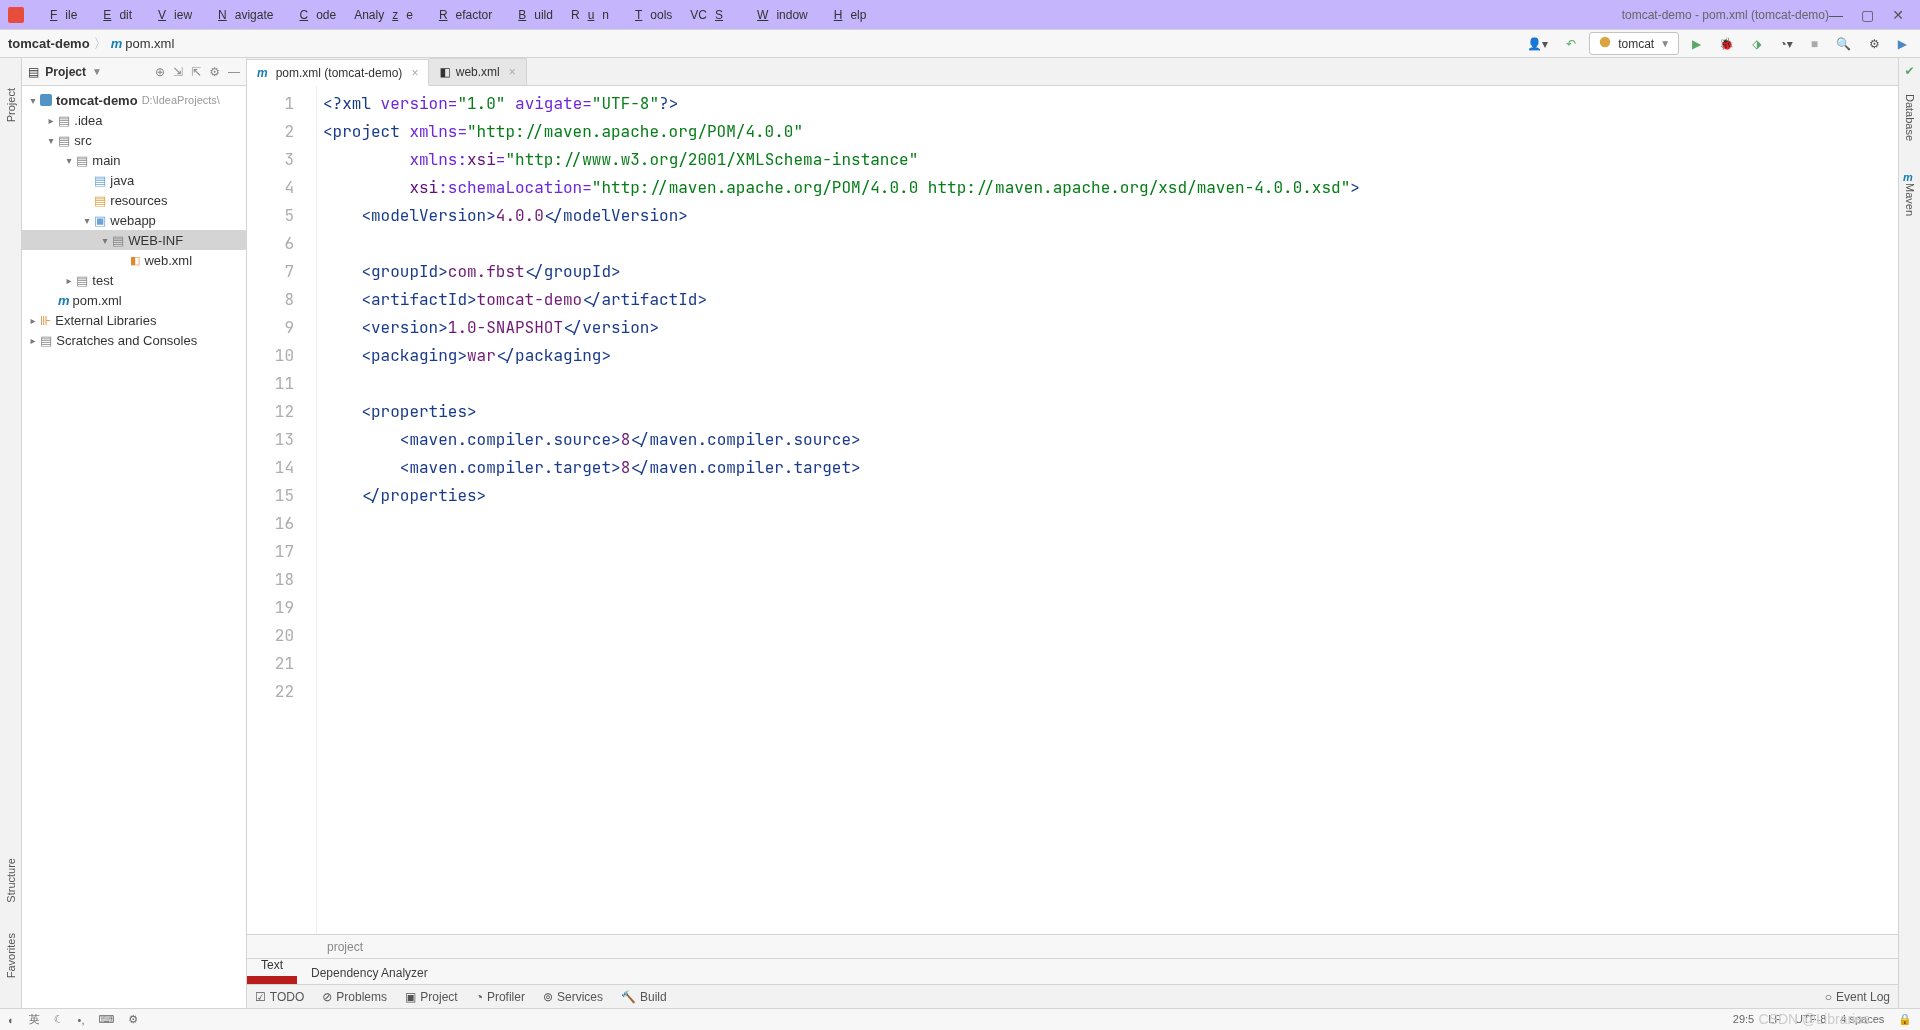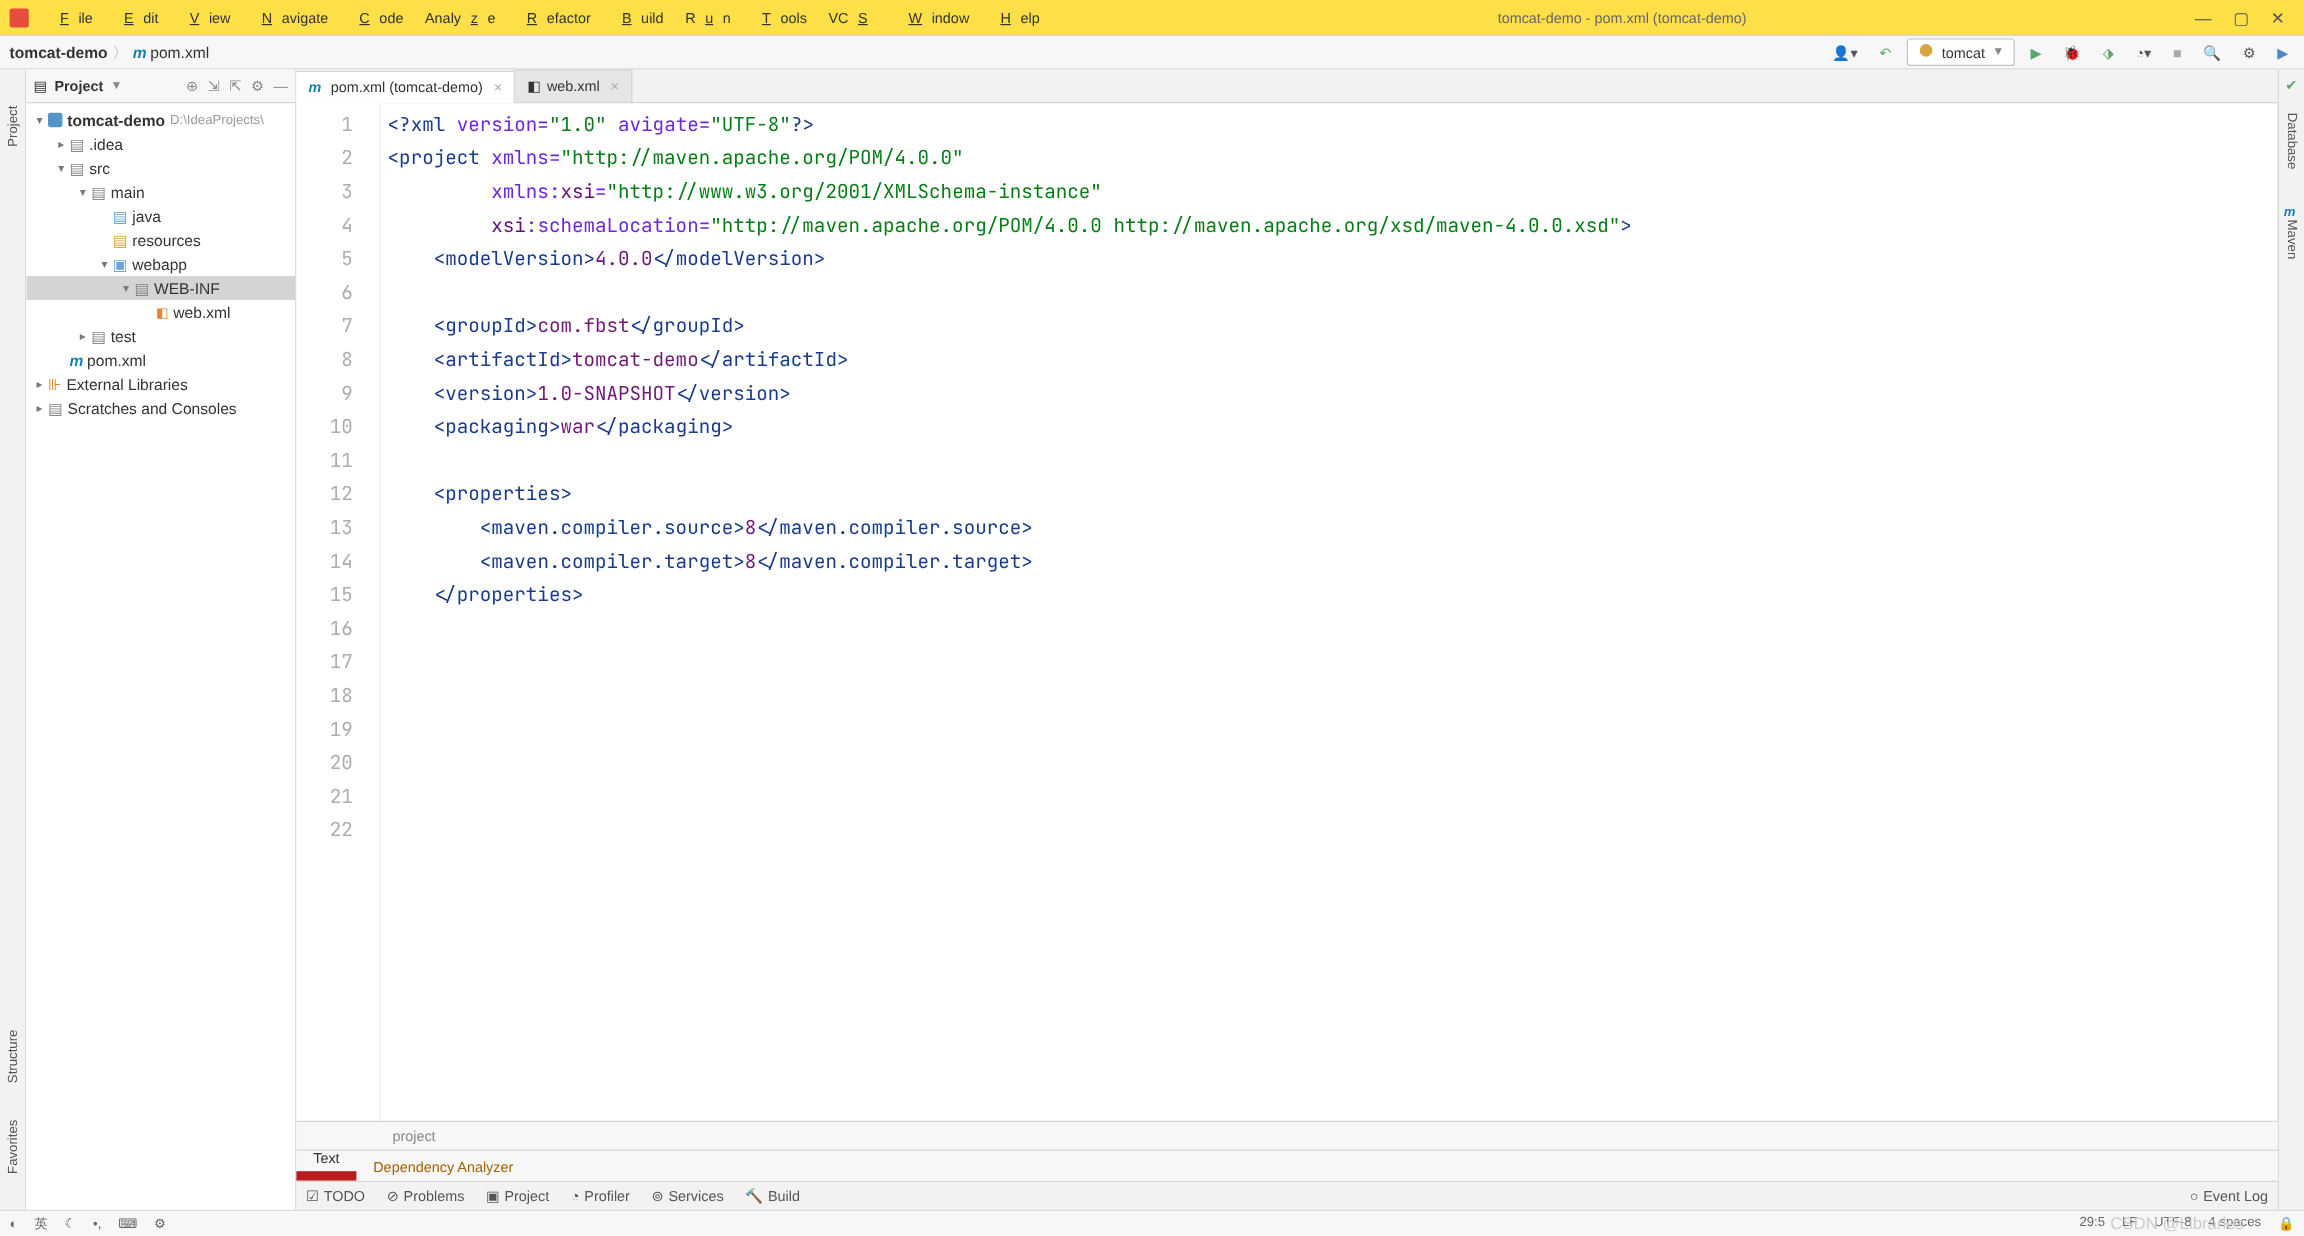--- a/index.html
+++ b/index.html
@@ -1,22 +1,22 @@
 <!DOCTYPE html>
 <html><head>
 <meta charset="utf-8">
 <style>
 * { margin: 0; padding: 0; box-sizing: border-box; }
 body { font-family: "Segoe UI", Arial, sans-serif; font-size: 12px; color: #333; background: #fff; overflow: hidden; }
-.titlebar { height: 30px; background: #fde047; display: flex; align-items: center; padding: 0 8px; border-bottom: 1px solid #d4d4d4; }
+.titlebar { height: 30px; background: #c4b5fd; display: flex; align-items: center; padding: 0 8px; border-bottom: 1px solid #d4d4d4; }
 .titlebar .logo { width: 16px; height: 16px; background: #e74c3c; border-radius: 2px; margin-right: 10px; }
 .titlebar .menu { display: flex; gap: 2px; }
 .titlebar .menu span { padding: 4px 8px; cursor: pointer; }
 .titlebar .menu .u { text-decoration: underline; }
-.titlebar .title { flex: 1; text-align: center; color: #666; }
+.titlebar .title { flex: 1; text-align: right; color: #666; }
 .titlebar .winbtns { display: flex; gap: 18px; padding-right: 8px; }
 .titlebar .winbtns span { color: #555; cursor: pointer; font-size: 14px; }
 
 .toolbar { height: 28px; background: #f7f7f7; border-bottom: 1px solid #d4d4d4; display: flex; align-items: center; padding: 0 8px; }
 .breadcrumb { display: flex; align-items: center; gap: 4px; font-size: 13px; }
 .breadcrumb .sep { color: #aaa; }
 .breadcrumb .bold { font-weight: bold; }
 .m-icon { color: #187eb8; font-weight: bold; font-style: italic; margin-right: 3px; }
 .toolbar .right { margin-left: auto; display: flex; align-items: center; gap: 8px; }
 .toolbar .icon-btn { padding: 3px 5px; cursor: pointer; color: #555; }
@@ -56,21 +56,21 @@
 .code .ns { color: #660e7a; }
 .code .str { color: #067d17; }
 .code .txt { color: #701a75; }
 
 .right-gutter { width: 22px; background: #f2f2f2; border-left: 1px solid #d4d4d4; display: flex; flex-direction: column; align-items: center; padding-top: 6px; }
 .right-gutter .check { color: #59a869; margin-bottom: 16px; }
 .right-gutter .vlabel { writing-mode: vertical-lr; font-size: 11px; color: #555; margin-bottom: 30px; cursor: pointer; }
 
 .editor-footer1 { height: 24px; background: #f7f7f7; border-top: 1px solid #d4d4d4; padding-left: 80px; color: #888; display:flex; align-items:center; font-size: 12px; }
 .editor-footer2 { height: 26px; background: #f7f7f7; border-top: 1px solid #d4d4d4; display:flex; align-items:flex-end; }
-.editor-footer2 .ftab { padding: 4px 14px; cursor: pointer; color: #a16207; }
+.editor-footer2 .ftab { padding: 4px 14px; cursor: pointer; color: #404040; }
 .editor-footer2 .ftab.active { border-bottom: 8px solid #b91c1c; color: #333; }
 
 .bottom-tools { height: 24px; background: #f2f2f2; border-top: 1px solid #d4d4d4; display:flex; align-items:center; padding: 0 8px; font-size: 12px; color: #555; }
 .bottom-tools .tool { display:flex; align-items:center; gap:4px; margin-right: 18px; cursor:pointer; }
 .bottom-tools .right { margin-left:auto; display:flex; align-items:center; gap:4px; }
 
 .statusbar { height: 22px; background: #f7f7f7; border-top: 1px solid #d4d4d4; display:flex; align-items:center; padding: 0 8px; font-size: 11px; color: #666; }
 .statusbar .tray { display:flex; gap:14px; align-items:center; }
 .statusbar .tray span { cursor: pointer; }
 .statusbar .right { margin-left:auto; display:flex; gap:14px; }

